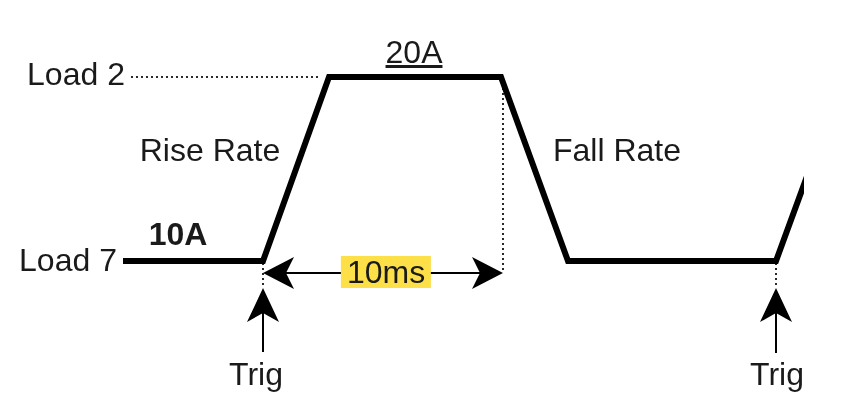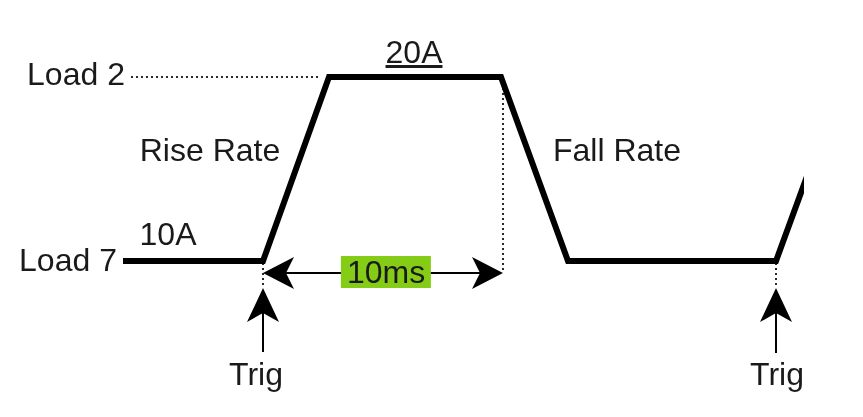--- a/index.html
+++ b/index.html
@@ -15,21 +15,21 @@
   .canvas svg { position: absolute; left: 0; top: 0; }
   .lbl {
     position: absolute;
     transform: translate(-50%, -50%);
     font-size: 32px;
     color: #1a1a1a;
     white-space: nowrap;
     line-height: 1;
   }
   .lbl.on-line {
-    background: #84cc16;
+    background: #fde047;
     padding: 0 6px;
   }
 </style>
 </head>
 <body>
 
 <div class="canvas">
 
   <svg width="863" height="417" viewBox="0 0 863 417">
 
@@ -53,21 +53,21 @@
     <path d="M 776 313 L 776 353" stroke="#000000" stroke-width="2" fill="none"></path>
     <polygon points="776,288 792,322 776,313 760,322" fill="#000000"></polygon>
   </svg>
 
   <div class="lbl" style="left:76px;  top:74px;">Load 2</div>
 
   <div class="lbl" style="left:68px;  top:260px;">Load 7</div>
 
   <div class="lbl" style="left:414px; top:52px;text-decoration:underline;">20A</div>
 
-  <div class="lbl" style="left:168px; top:234px;">10A</div>
+  <div class="lbl" style="left:178px; top:234px;font-weight:bold;">10A</div>
 
   <div class="lbl" style="left:617px; top:150px;">Fall Rate</div>
 
   <div class="lbl" style="left:210px; top:150px;">Rise Rate</div>
 
   <div class="lbl on-line" style="left:386px; top:272px;">10ms</div>
 
   <div class="lbl" style="left:256px; top:374px;">Trig</div>
 
   <div class="lbl" style="left:777px; top:374px;">Trig</div>

